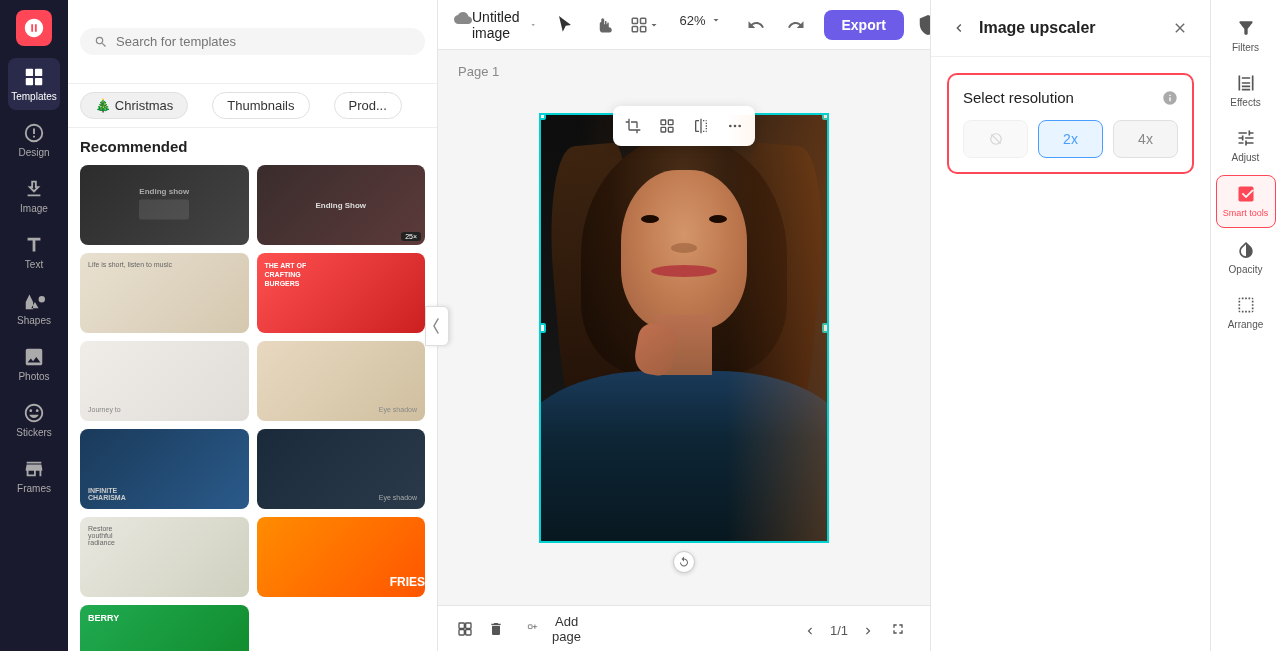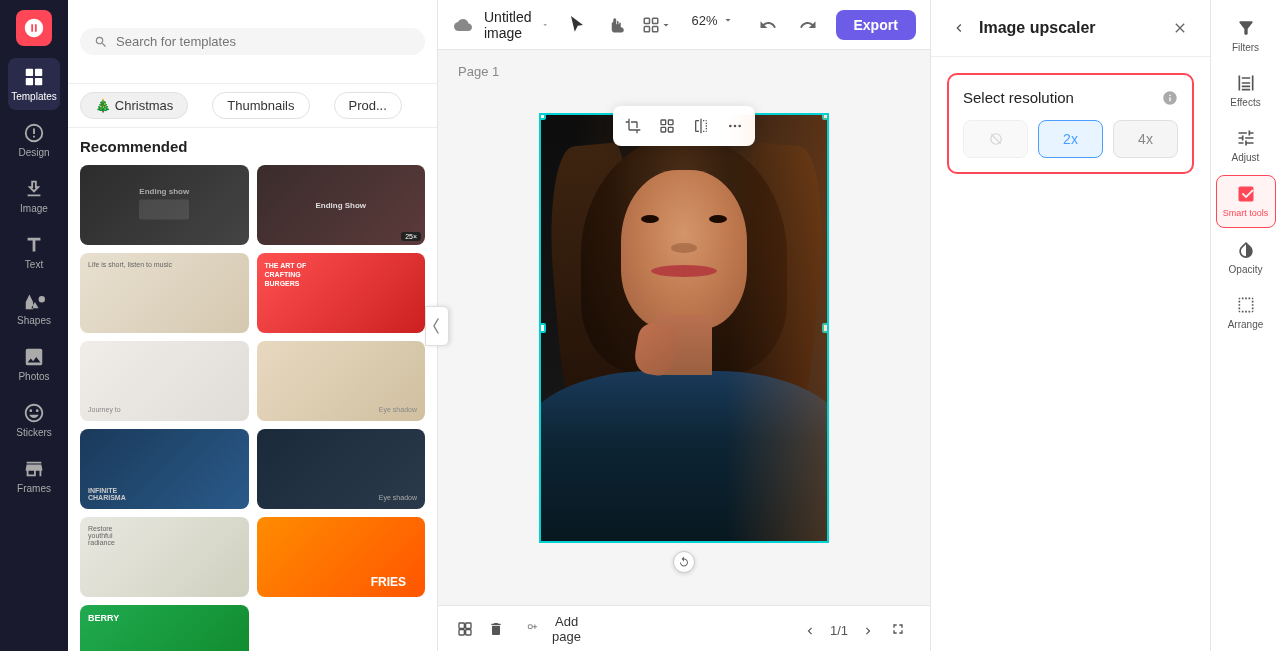--- a/index.html
+++ b/index.html
@@ -53,21 +53,21 @@
 
     
     .main-area {
       flex: 1; display: flex; flex-direction: column; background: #f5f5f5; position: relative; overflow: hidden;
     }
 
     
     .top-toolbar {
       height: 50px; background: #fff; display: flex; align-items: center; padding: 0 16px; gap: 12px; border-bottom: 1px solid #e5e5e5; flex-shrink: 0;
     }
-    .toolbar-left { display: flex; align-items: center; gap: 12px; flex: 1; }
+    .toolbar-left { display: flex; align-items: flex-start; gap: 0; flex: 1; }
     .toolbar-center { display: flex; align-items: flex-start; gap: 8px; }
     .toolbar-right { display: flex; align-items: center; gap: 8px; flex: 1; justify-content: center; }
     .file-name { font-size: 14px; font-weight: 500; color: #222; display: flex; align-items: center; gap: 4px; cursor: pointer; }
     .toolbar-btn {
       width: 32px; height: 32px; border-radius: 6px; border: none; background: transparent; cursor: pointer; display: flex; align-items: center; justify-content: center; color: #555;
     }
     .zoom-btn {
       display: flex; align-items: center; gap: 4px; padding: 4px 10px; border-radius: 6px; border: none; background: transparent; cursor: pointer; font-size: 13px; color: #333;
     }
     .export-btn {
@@ -314,21 +314,21 @@
           <div style="font-size:7px;color:#aaa;">Eye shadow</div>
         </div>
       </div>
 
       <div class="template-thumb t9" style="height:80px;position:relative;">
         <div style="position:absolute;top:8px;left:8px;">
           <div style="font-size:7px;color:#666;">Restore<br>youthful<br>radiance</div>
         </div>
       </div>
       <div class="template-thumb t10" style="height:80px;position:relative;">
-        <div style="position:absolute;bottom:8px;right:19px;">
+        <div style="position:absolute;bottom:8px;right:0;">
           <div style="font-size:12px;color:#fff;font-weight:800;">FRIES</div>
         </div>
       </div>
 
       <div class="template-thumb t13" style="height:80px;position:relative;">
         <div style="position:absolute;top:8px;left:8px;">
           <div style="font-size:9px;color:#fff;font-weight:700;">BERRY</div>
         </div>
         <span class="badge-25x" style="background:#fff;color:#333;">25×</span>
       </div>

